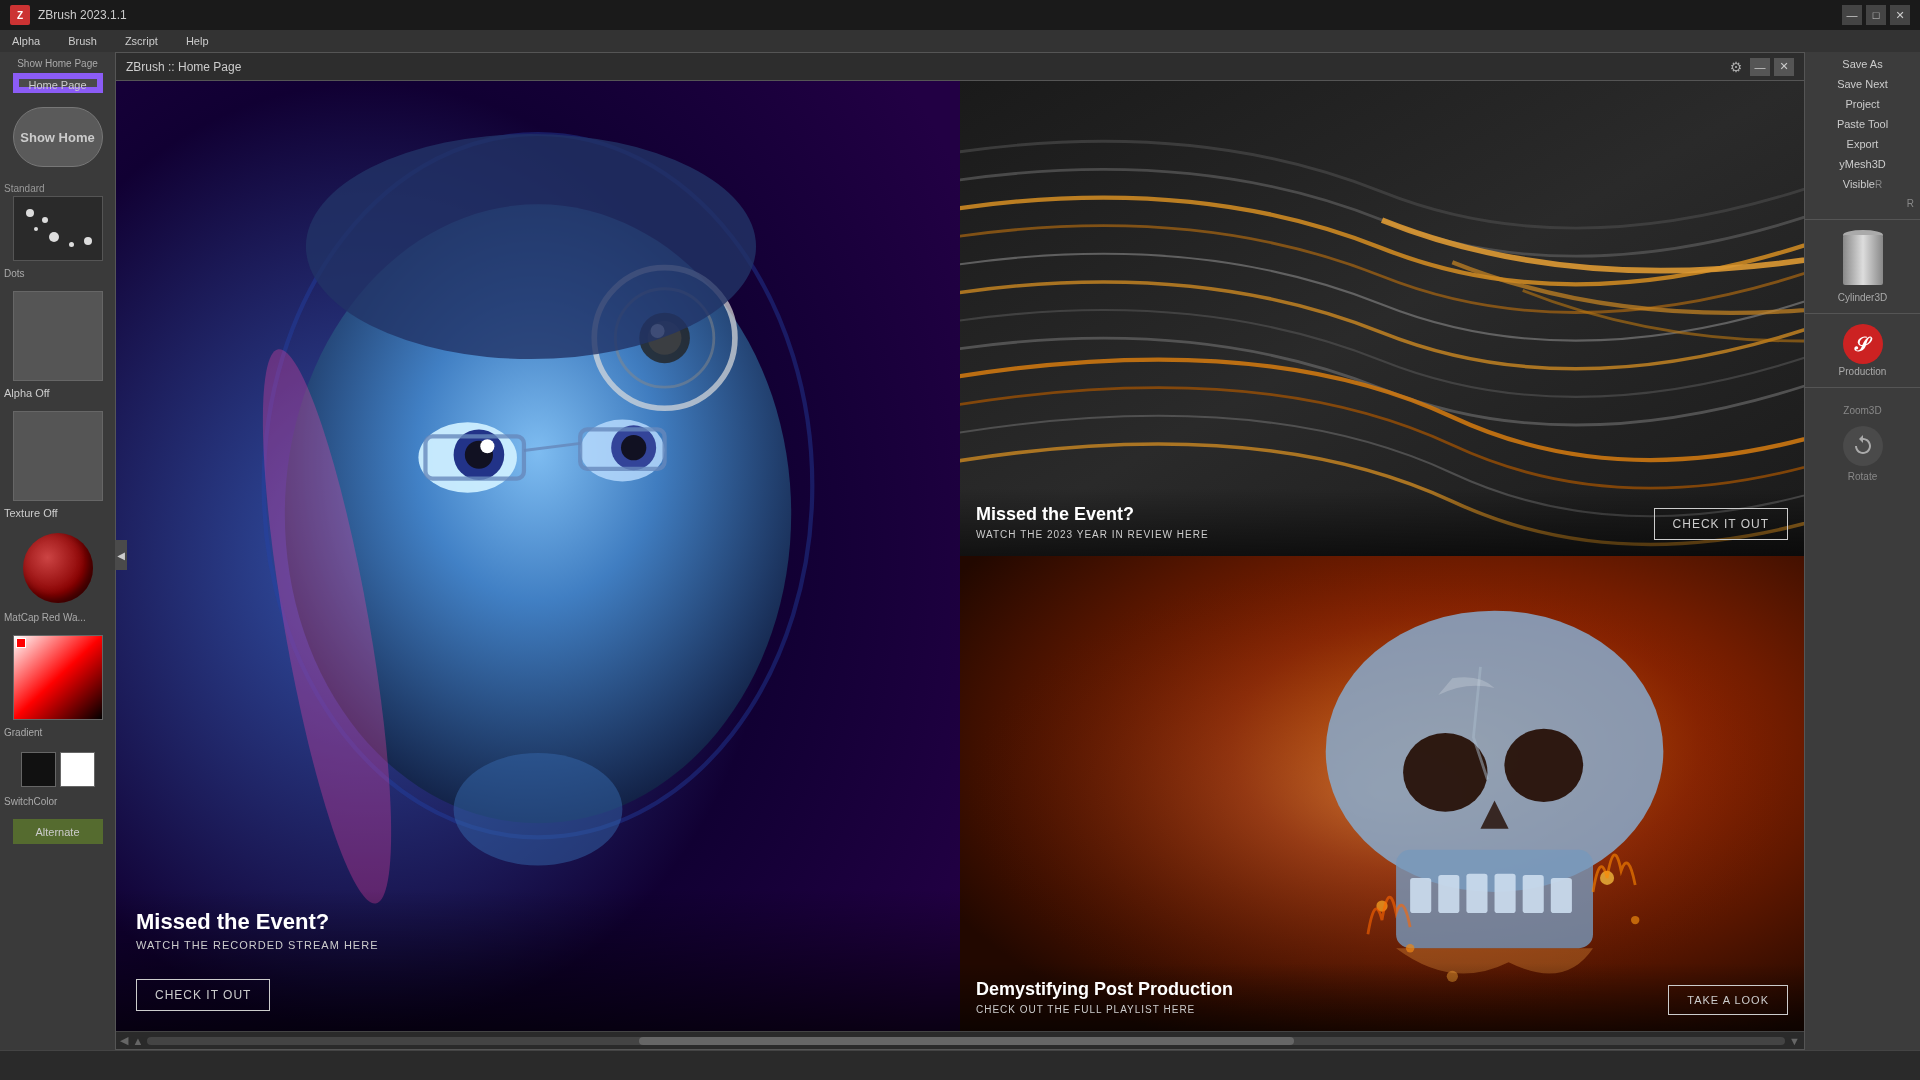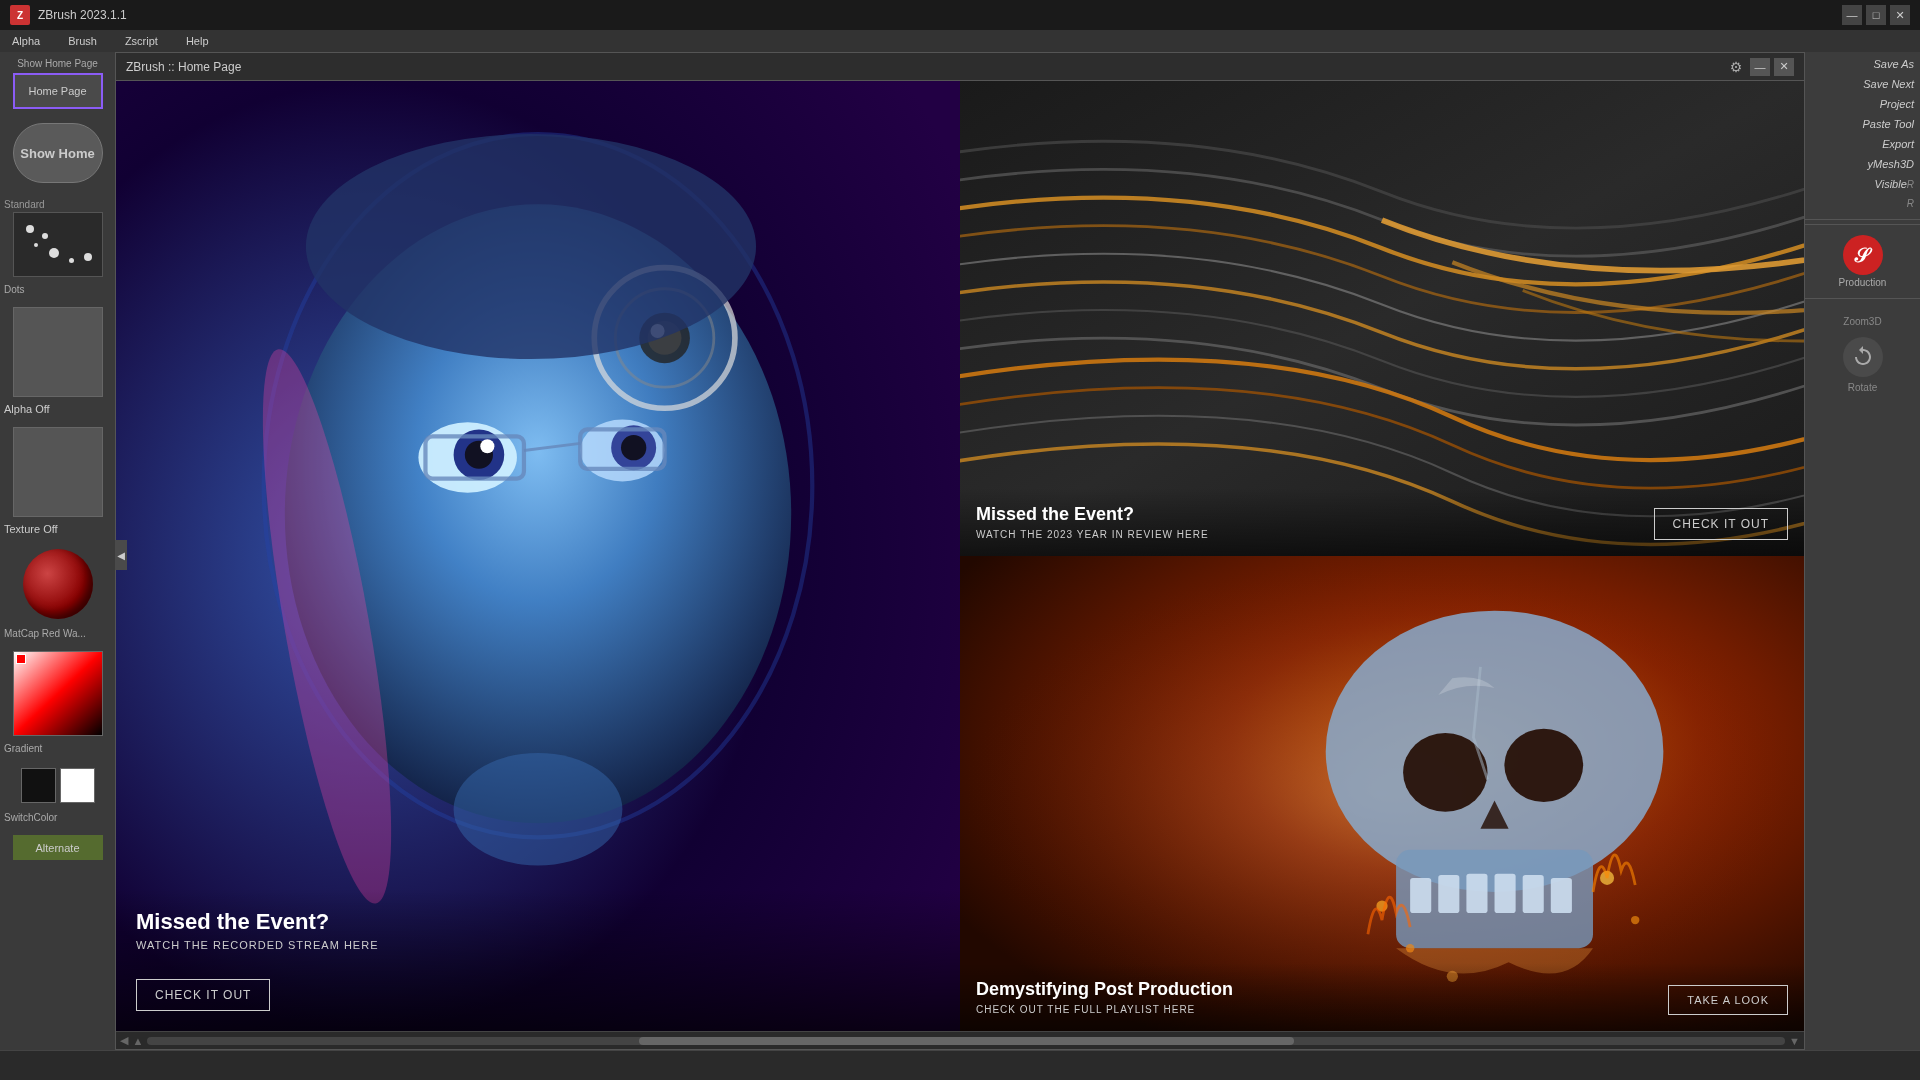--- a/index.html
+++ b/index.html
@@ -99,23 +99,23 @@
     .sidebar-label {
       color: #aaa;
       font-size: 10px;
       text-align: center;
       display: block;
       padding: 2px 0;
     }
 
     .home-page-btn {
       width: 90px;
-      height: 36px;
+      height: 20px;
       background: #4a4a4a;
-      border: 2px solid #8b5cf6;
+      border: 6px solid #8b5cf6;
       color: #ccc;
       font-size: 11px;
       cursor: pointer;
       margin: 2px auto;
       display: block;
     }
 
     .show-home-btn {
       width: 90px;
       height: 60px;
@@ -478,23 +478,22 @@
       letter-spacing: 1px;
       white-space: nowrap;
     }
 
     .right-menu-item {
       color: #ccc;
       font-size: 11px;
       padding: 4px 6px;
       cursor: pointer;
       display: flex;
-      justify-content: flex-end;
-      align-items: center;
-      font-style: italic;
+      justify-content: center;
+      align-items: center;
     }
 
     .shortcut-key {
       color: #888;
       font-size: 10px;
     }
 
     .right-divider {
       height: 1px;
       background: #555;
@@ -939,20 +938,27 @@
       <span>Visible</span>
       <span class="shortcut-key">R</span>
     </div>
     <div class="right-menu-item">
       <span class="shortcut-key" style="margin-left:auto;">R</span>
     </div>
   </div>
 
   <div class="right-divider"></div>
 
+  <div class="tool-item">
+    <div class="cylinder-icon">
+      <div class="cylinder-top"></div>
+      <div class="cylinder-body"></div>
+    </div>
+    <span class="tool-label">Cylinder3D</span>
+  </div>
 
   <div class="right-divider"></div>
 
   <div class="tool-item">
     <div class="simple-brush-icon">𝒮</div>
     <span class="tool-label">Production</span>
   </div>
 
   <div class="right-divider"></div>
 

